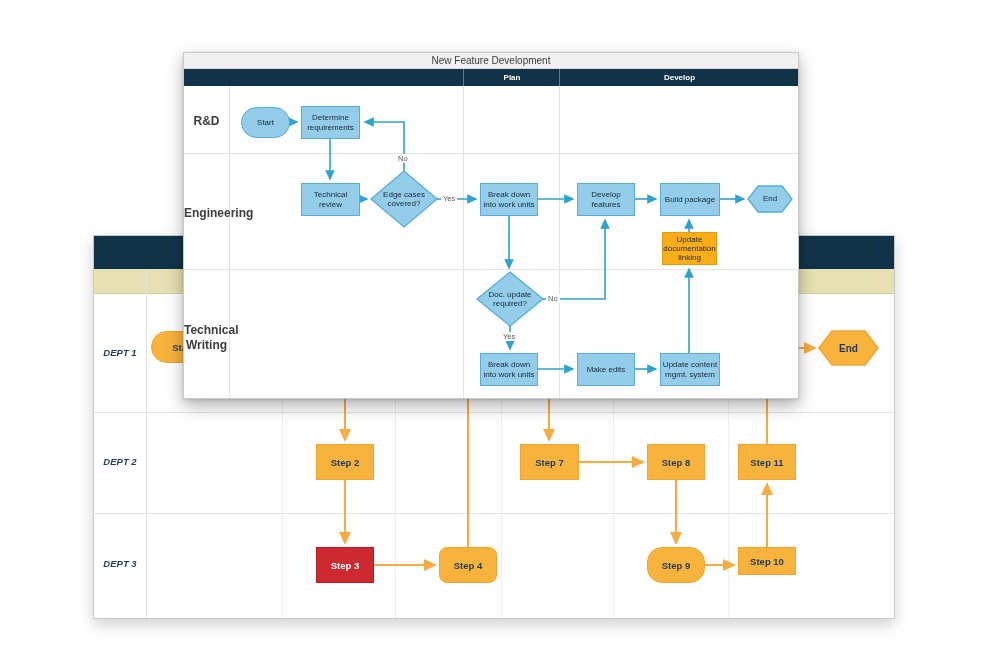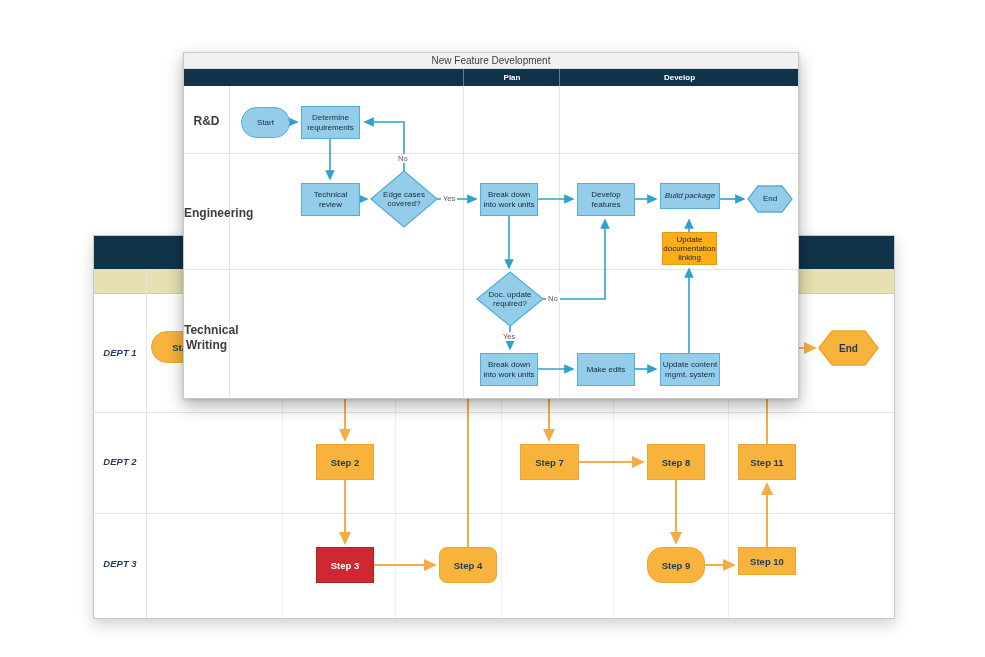--- a/index.html
+++ b/index.html
@@ -172,21 +172,21 @@
       <polygon class="blue-poly" points="33,0 66,28 33,56 0,28"></polygon>
     </svg>
     <span class="lbl">Edge cases covered?</span>
   </div>
   <div class="node rect-blue" style="left:296px;top:130px;width:58px;height:33px;">
     <span class="lbl">Break down into work units</span>
   </div>
   <div class="node rect-blue" style="left:393px;top:130px;width:58px;height:33px;">
     <span class="lbl">Develop features</span>
   </div>
-  <div class="node rect-blue" style="left:476px;top:130px;width:60px;height:26px;font-style:italic;">
+  <div class="node rect-blue" style="left:476px;top:130px;width:60px;height:33px;">
     <span class="lbl">Build package</span>
   </div>
   <div class="node" style="left:564px;top:133px;width:44px;height:26px;">
     <svg class="shape" viewBox="0 0 44 26" preserveAspectRatio="none">
       <polygon class="blue-poly" points="10,0 34,0 44,13 34,26 10,26 0,13"></polygon>
     </svg>
     <span class="lbl">End</span>
   </div>
   <div class="node rect-amber" style="left:478px;top:179px;width:55px;height:33px;">
     <span class="lbl">Update documentation linking</span>

